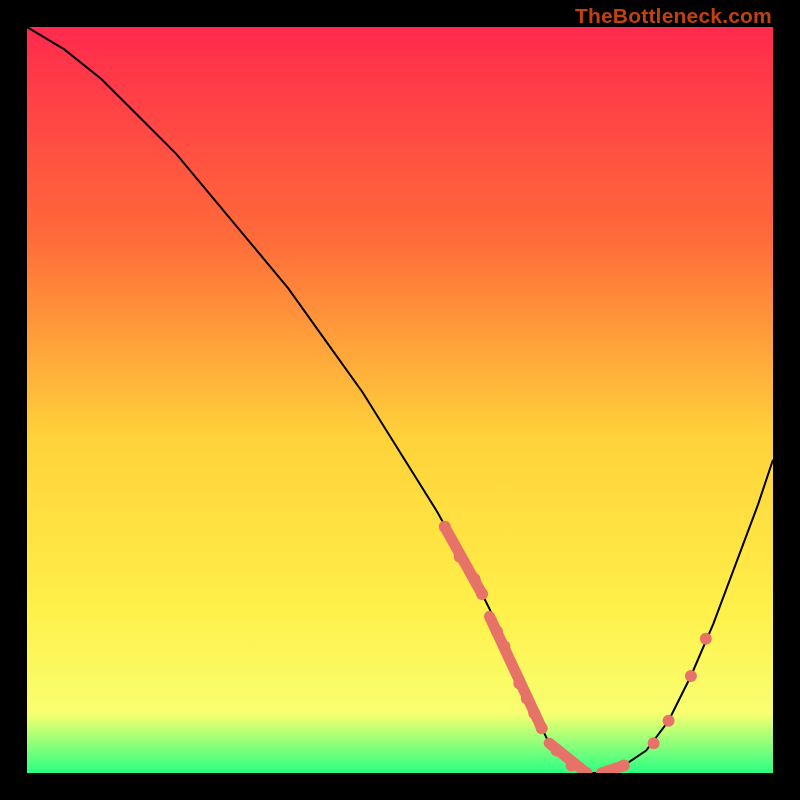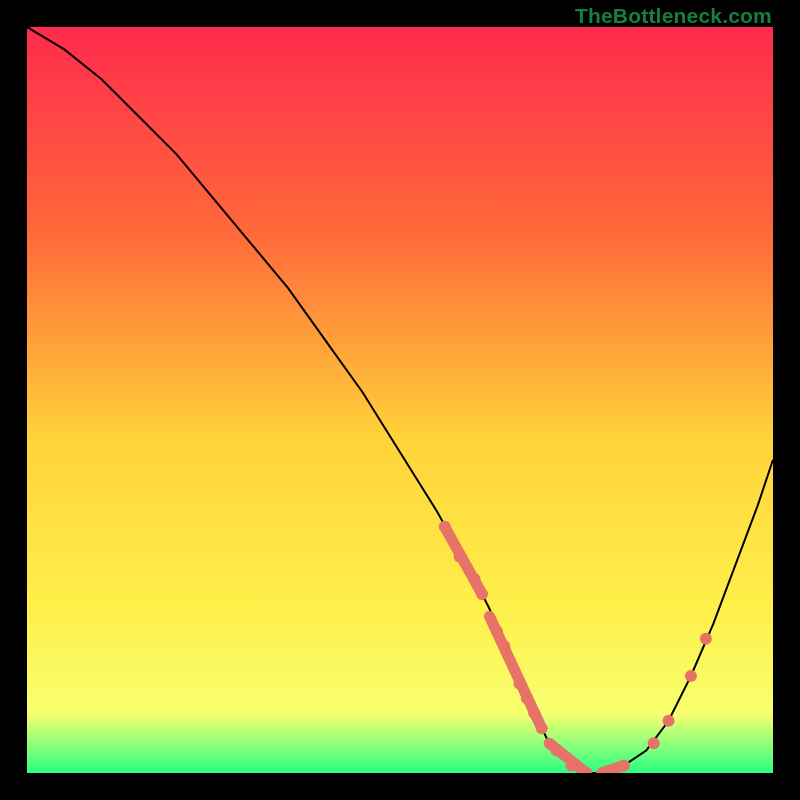--- a/index.html
+++ b/index.html
@@ -25,21 +25,21 @@
     width: 746px;
     height: 746px;
   }
   .watermark {
     position: absolute;
     top: 4px;
     right: 28px;
     font-family: Arial, Helvetica, sans-serif;
     font-size: 21px;
     font-weight: 600;
-    color: #15803d;
+    color: #c2410c;
     letter-spacing: 0.2px;
   }
   .curve {
     fill: none;
     stroke: #000;
     stroke-width: 2;
   }
   .dot {
     fill: #e77268;
   }

